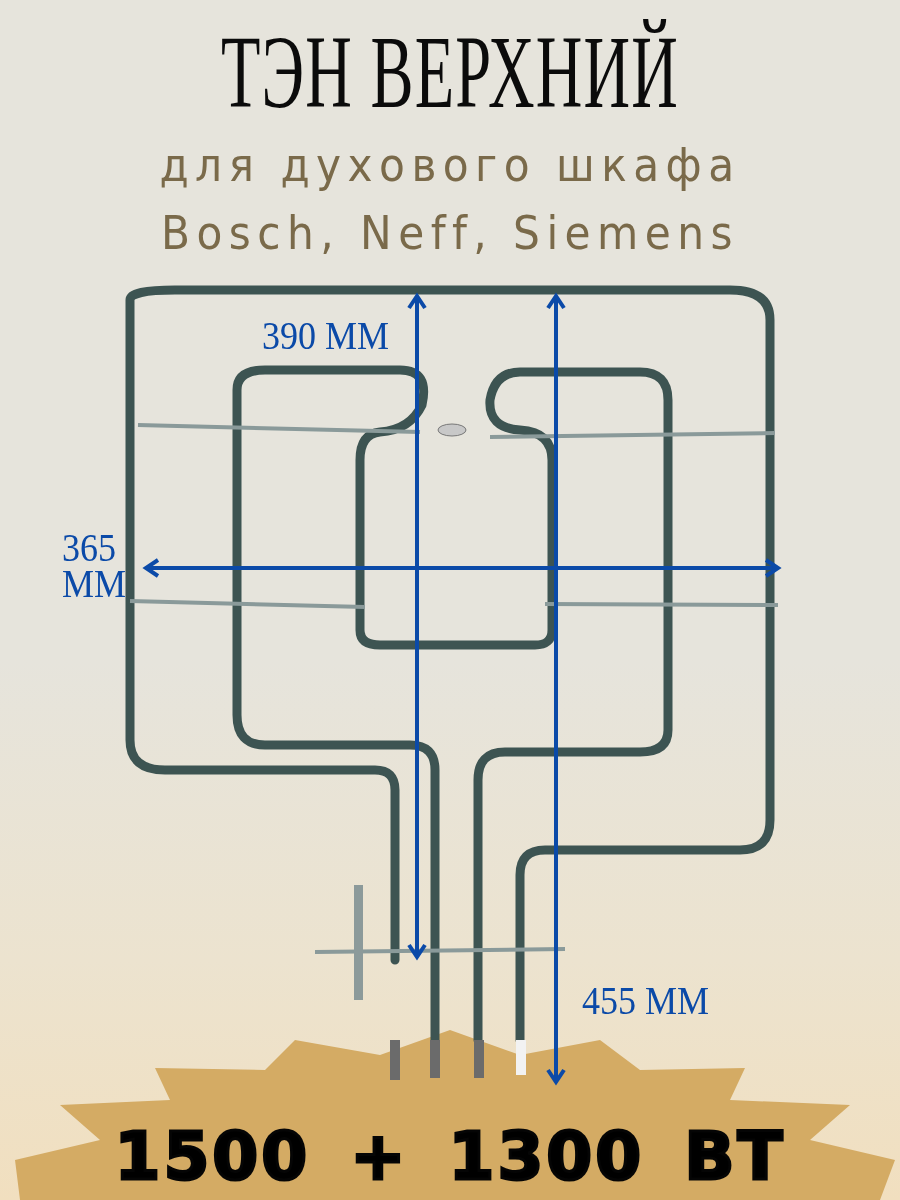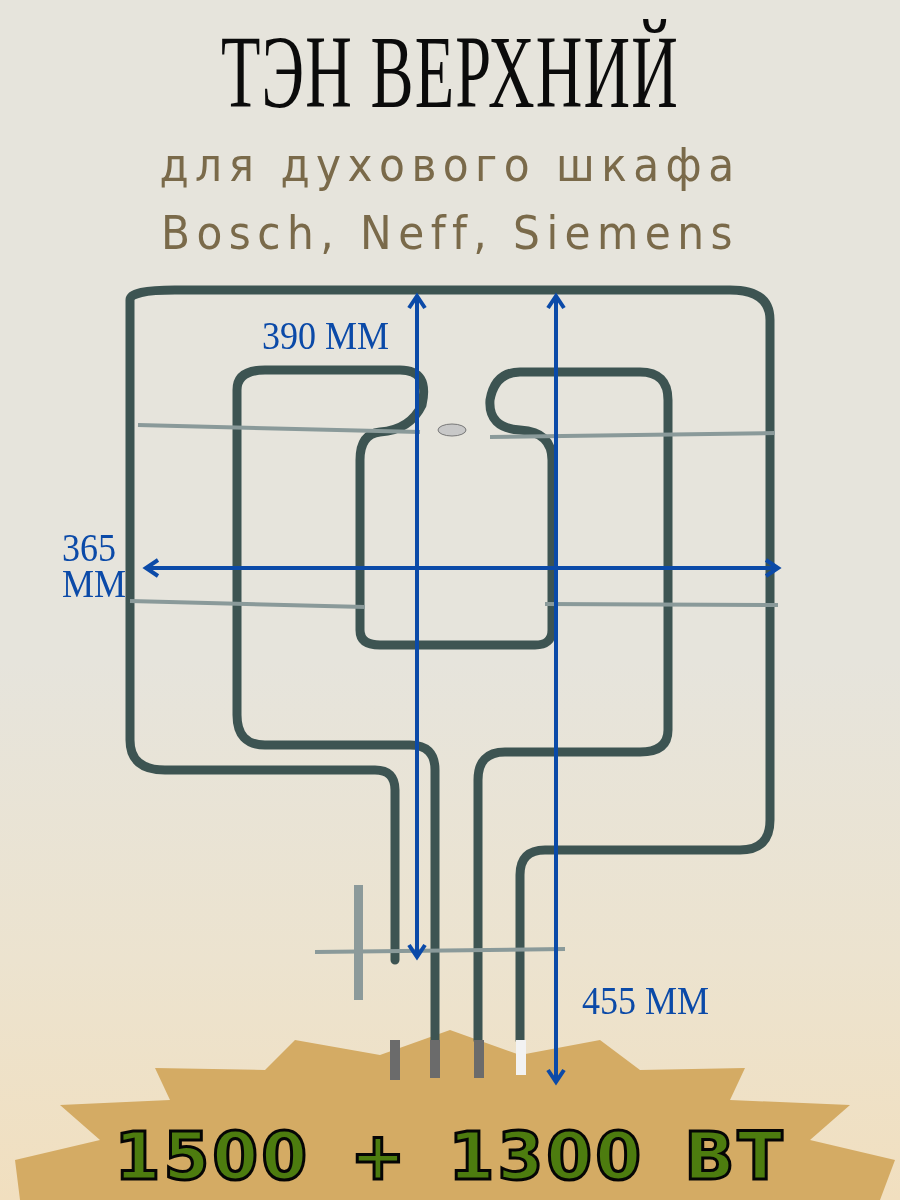--- a/index.html
+++ b/index.html
@@ -14,21 +14,21 @@
     transform:scaleX(0.92);transform-origin:center;}
   .sub1{top:138px;}
   .sub2{top:206px;}
   svg.diagram{position:absolute;left:0;top:0;}
   .dim{position:absolute;font-family:"Liberation Serif",serif;color:#0b4aa8;font-size:40px;line-height:36px;
     transform:scaleX(0.9);transform-origin:left;}
   .dim-390{left:262px;top:318px;}
   .dim-365{left:62px;top:530px;}
   .dim-455{left:582px;top:983px;}
   .power{position:absolute;left:0;top:1118px;width:900px;text-align:center;
-    font-family:"DejaVu Sans",sans-serif;font-weight:bold;font-size:66px;color:#4d7c0f;
+    font-family:"DejaVu Sans",sans-serif;font-weight:bold;font-size:66px;color:#000000;
     letter-spacing:3px;word-spacing:14px;-webkit-text-stroke:3px #050505;}
 </style>
 </head>
 <body>
 
 <div class="title">ТЭН ВЕРХНИЙ</div>
 <div class="sub sub1">для духового шкафа</div>
 <div class="sub sub2">Bosch, Neff, Siemens</div>
 
 <svg class="diagram" width="900" height="1200" viewBox="0 0 900 1200">

